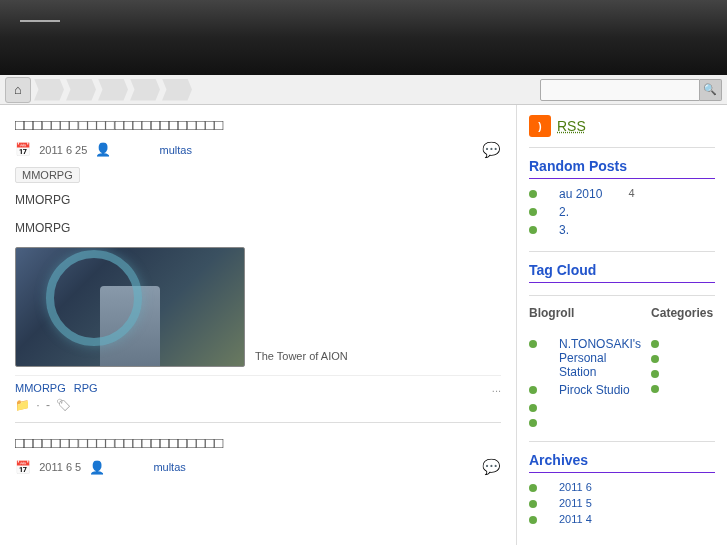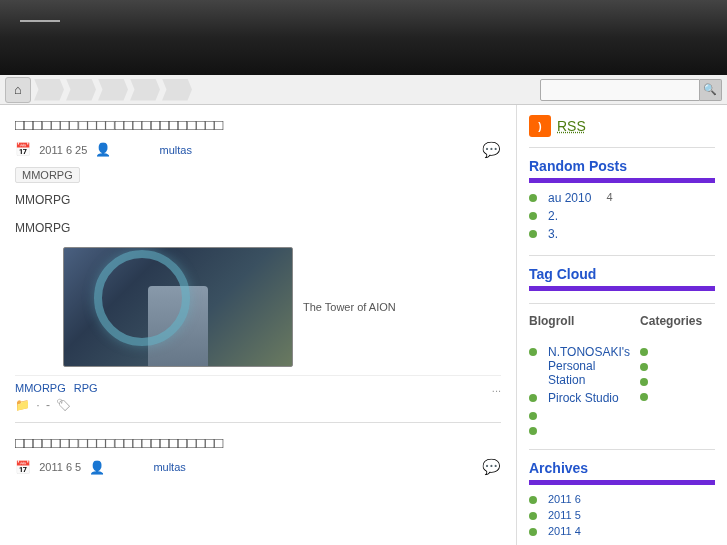--- a/index.html
+++ b/index.html
@@ -138,22 +138,21 @@
     .post-body {
       font-size: 12px;
       color: #444;
       margin-bottom: 10px;
       line-height: 1.5;
     }
     .post-images {
       display: flex;
       gap: 10px;
       margin-bottom: 8px;
-      align-items: center;
-      margin-left: 48px;
+      align-items: flex-end;
     }
     .post-image-box {
       width: 230px;
       height: 120px;
       background: linear-gradient(135deg, #4a6080 0%, #2a3a50 30%, #3a5060 60%, #6a7a60 100%);
       border: 1px solid #888;
       border-radius: 2px;
       position: relative;
       overflow: hidden;
     }
@@ -247,29 +246,29 @@
       color: #4d7c0f;
       font-size: 14px;
       text-decoration: underline dotted;
     }
     .sidebar-section-title {
       font-size: 14px;
       font-weight: bold;
       color: #2255cc;
       margin-bottom: 6px;
       padding-bottom: 4px;
-      border-bottom: 5px solid #6d28d9;
+      border-bottom: 1px solid #6d28d9;
     }
     .sidebar-section {
       margin-bottom: 12px;
     }
     .sidebar-list-item {
       display: flex;
       align-items: flex-start;
-      gap: 11px;
+      gap: 22px;
       padding: 2px 0;
       font-size: 12px;
     }
     .bullet-green {
       width: 8px;
       height: 8px;
       background: #66aa44;
       border-radius: 50%;
       margin-top: 3px;
       flex-shrink: 0;

